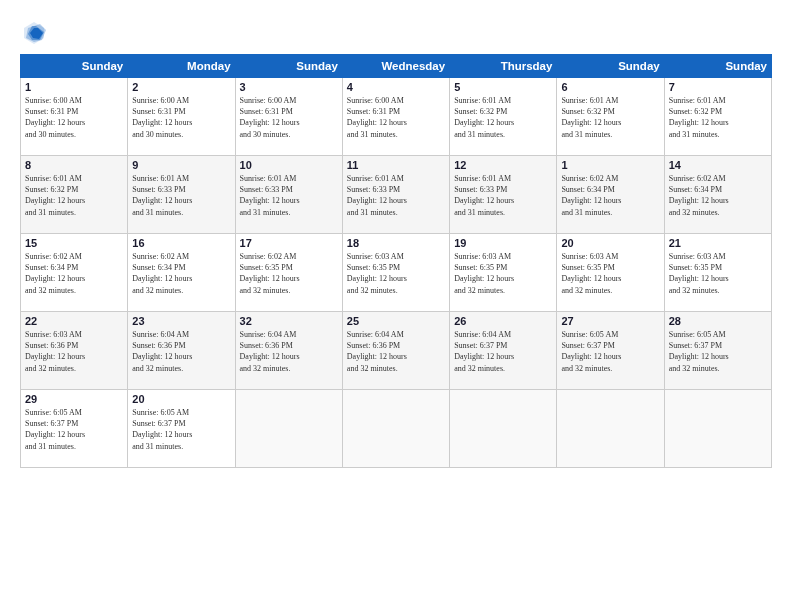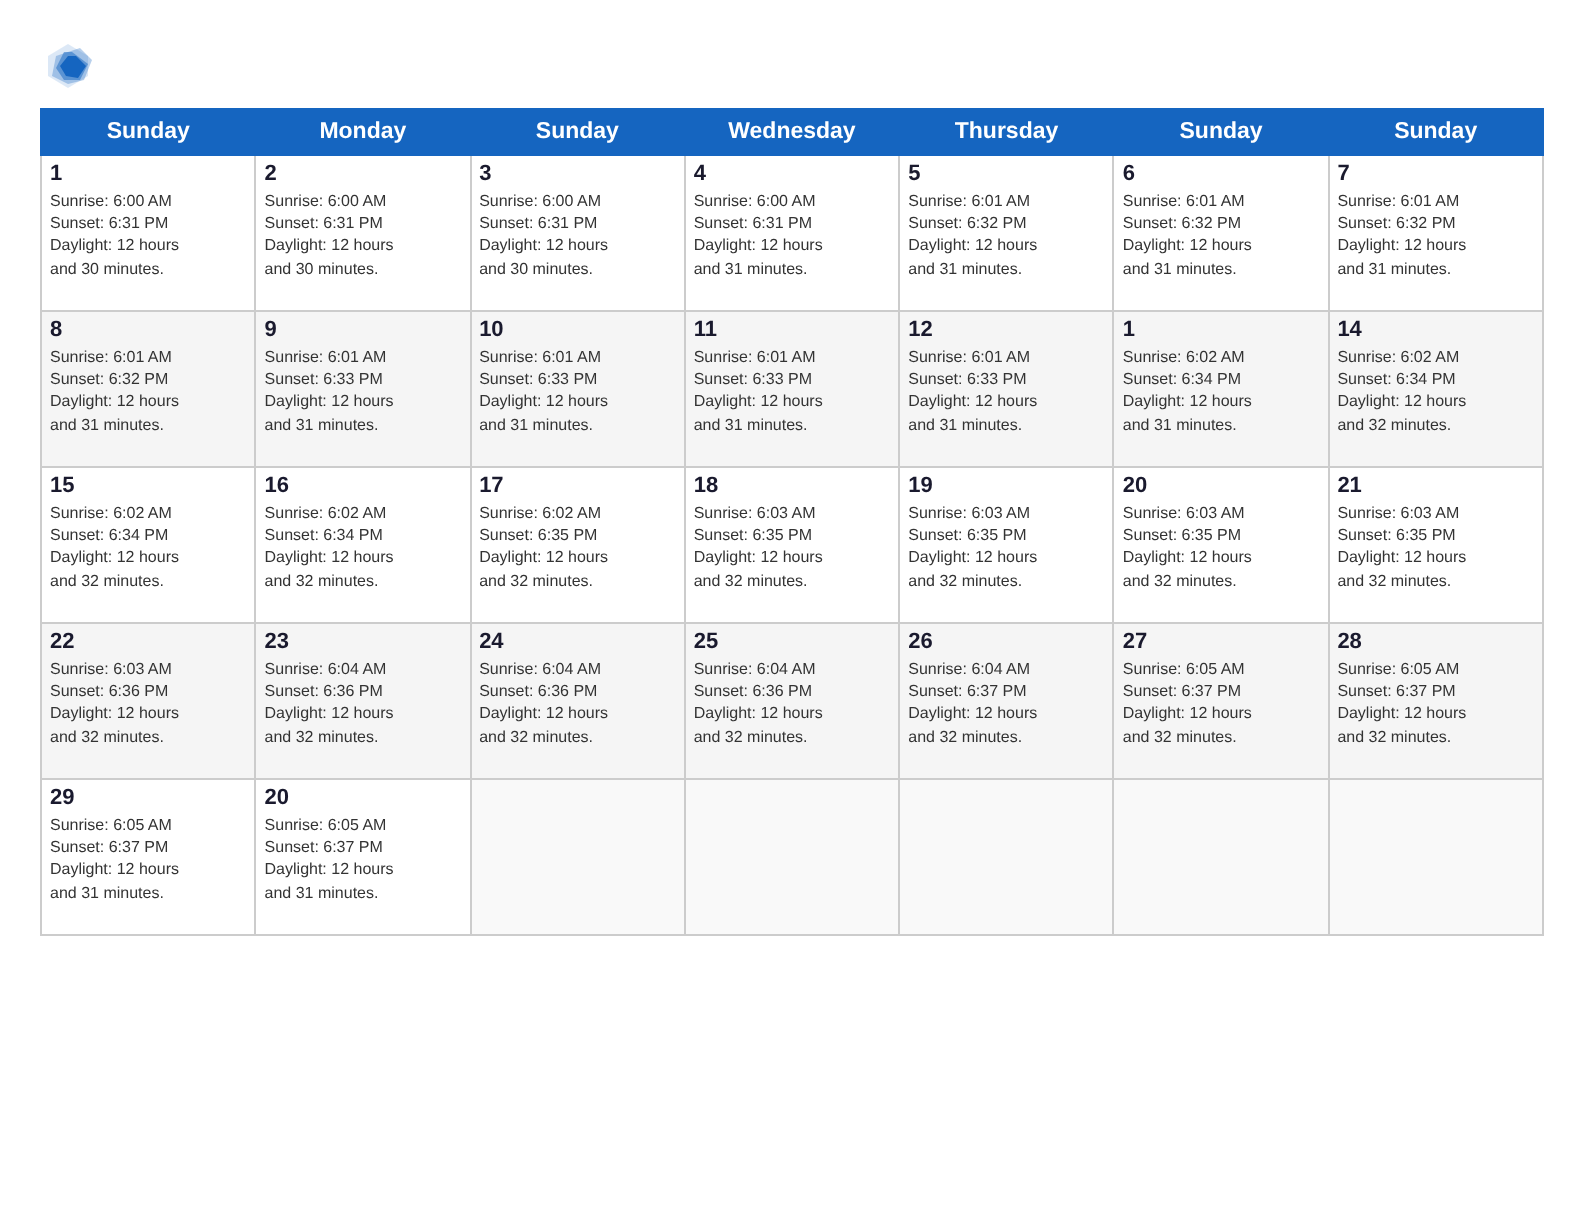--- a/index.html
+++ b/index.html
@@ -63,21 +63,21 @@
       width: 100%;
       border-collapse: collapse;
       table-layout: fixed;
     }
     .calendar thead th {
       background: #1565c0;
       color: #fff;
       font-size: 11.5px;
       font-weight: bold;
       padding: 5px 4px;
-      text-align: center;
+      text-align: right;
       border: 1px solid #1565c0;
     }
     .calendar tbody td {
       border: 1px solid #ccc;
       vertical-align: top;
       padding: 3px 4px;
       font-size: 8.5px;
       color: #333;
       height: 78px;
       background: #fff;
@@ -89,20 +89,21 @@
       font-size: 11px;
       font-weight: bold;
       color: #1a1a2e;
       display: block;
       margin-bottom: 2px;
     }
     .day-info {
       font-size: 8px;
       color: #333;
       line-height: 1.4;
+      font-family: Liberation Serif, serif;
     }
     .empty-cell {
       background: #f9f9f9 !important;
     }
     .last-row td {
       height: 68px;
     }
   </style>
 </head>
 <body>
@@ -302,21 +303,21 @@
 and 32 minutes.</div>
           </td>
           <td>
             <span class="day-num">23</span>
             <div class="day-info" style="white-space: pre-line;">Sunrise: 6:04 AM
 Sunset: 6:36 PM
 Daylight: 12 hours
 and 32 minutes.</div>
           </td>
           <td>
-            <span class="day-num">24</span>
+            <span class="day-num">32</span>
             <div class="day-info" style="white-space: pre-line;">Sunrise: 6:04 AM
 Sunset: 6:36 PM
 Daylight: 12 hours
 and 32 minutes.</div>
           </td>
           <td>
             <span class="day-num">25</span>
             <div class="day-info" style="white-space: pre-line;">Sunrise: 6:04 AM
 Sunset: 6:36 PM
 Daylight: 12 hours

